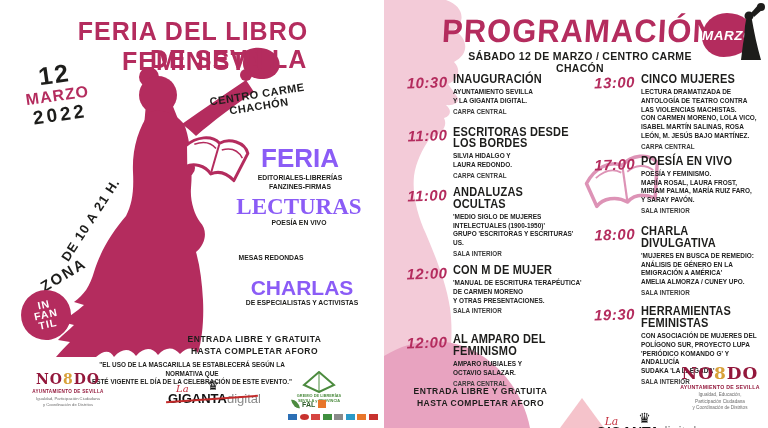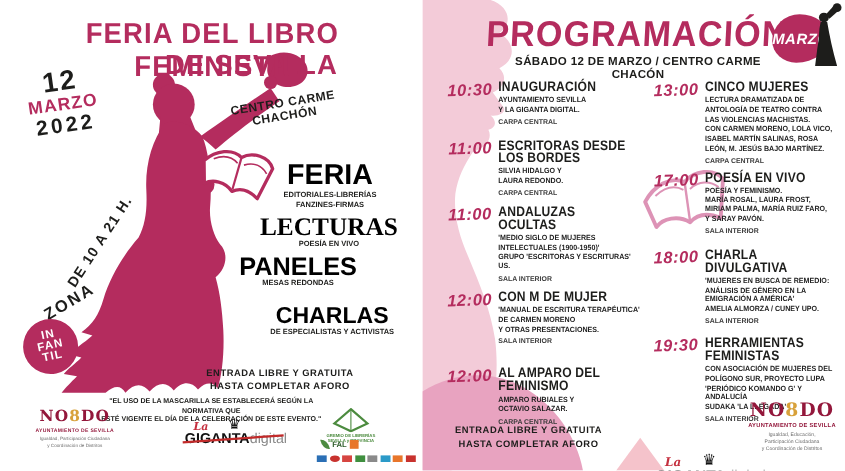--- a/index.html
+++ b/index.html
@@ -15,21 +15,21 @@
   .l-title2{left:150px;top:45px;width:220px;text-align:left;font-size:25px;font-weight:800;
             letter-spacing:1px;color:#b42c5e;}
   .l-date{left:24px;top:62px;width:66px;text-align:center;transform:rotate(-8deg);line-height:1;}
   .l-date .d1{font-size:25px;font-weight:800;letter-spacing:2px;}
   .l-date .d2{font-size:16px;font-weight:800;color:#b42c5e;letter-spacing:1px;margin-top:1px;}
   .l-date .d3{font-size:19px;font-weight:800;letter-spacing:3px;margin-top:1px;}
   .l-venue{left:183px;top:88px;width:150px;text-align:center;font-size:11px;font-weight:800;
            letter-spacing:.5px;transform:rotate(-9deg);}
   .l-hours{left:28px;top:212px;width:125px;text-align:center;font-size:13px;font-weight:800;
            letter-spacing:1px;transform:rotate(-57deg);}
-  .sec-title{font-weight:800;color:#000000;text-align:center;line-height:1;}
+  .sec-title{font-weight:800;color:#8b5cf6;text-align:center;line-height:1;}
   .sec-sub{font-weight:700;text-align:center;font-size:6.8px;line-height:1.3;}
   .s1t{left:228px;top:145px;width:144px;font-size:26px;}
   .s1s{left:228px;top:174px;width:144px;}
   .s2t{left:223px;top:195px;width:152px;font-size:23px;font-family:Liberation Serif, serif;}
   .s2s{left:223px;top:219px;width:152px;}
   .s3t{left:210px;top:231px;width:122px;font-size:23px;}
   .s3s{left:210px;top:254px;width:122px;}
   .s4t{left:238px;top:277px;width:128px;font-size:21px;}
   .s4s{left:226px;top:299px;width:152px;}
   .l-zona{left:38px;top:266px;font-size:15px;font-weight:800;letter-spacing:2px;transform:rotate(-31deg);}
@@ -37,21 +37,21 @@
               color:#fff;display:flex;align-items:center;justify-content:center;text-align:center;
               font-size:10.5px;font-weight:800;line-height:.95;letter-spacing:1px;transform:rotate(-12deg);}
   .free-entry{font-size:8.5px;font-weight:800;text-align:center;line-height:1.4;letter-spacing:.5px;}
   .l-free{left:172px;top:334px;width:165px;}
   .l-disclaimer{left:86px;top:361px;width:212px;text-align:center;font-size:6.4px;font-weight:700;line-height:1.35;}
 
   
   .giganta{position:relative;text-align:center;width:90px;}
   .g-icon{display:block;font-size:13px;line-height:1;color:#111;}
   .g-la{position:absolute;left:8px;top:4px;color:#c5303f;font-size:10px;font-style:italic;
-        font-weight:700;font-family:"DejaVu Serif",serif;}
+        font-weight:400;font-family:"DejaVu Serif",serif;}
   .g-name{font-size:13px;line-height:1;color:#111;letter-spacing:0;}
   .g-name b{font-weight:800;}
   .g-name span{color:#8a8a8a;font-weight:400;}
   .g-strike{position:absolute;left:-2px;right:0;top:19px;height:2.4px;background:#c22a2a;transform:rotate(-4deg);}
   .nosdo{text-align:center;line-height:1.1;}
   .n8{font-weight:800;color:#93173b;letter-spacing:1px;font-family:"DejaVu Serif",serif;}
   .n8 .gold{color:#d8a13a;}
   .n-org{font-weight:700;color:#93173b;letter-spacing:.3px;margin-top:2px;}
   .n-dept{color:#6d6d6d;line-height:1.35;margin-top:2px;}
   .nosdo-l{left:22px;top:372px;width:92px;}
@@ -153,21 +153,20 @@
   </div>
 
   <div class="abs l-venue">CENTRO CARME CHACHÓN</div>
   <div class="abs l-hours">DE 10 A 21 H.</div>
 
   <div class="abs sec-title s1t">FERIA</div>
   <div class="abs sec-sub s1s pre">EDITORIALES-LIBRERÍAS
 FANZINES-FIRMAS</div>
   <div class="abs sec-title s2t">LECTURAS</div>
   <div class="abs sec-sub s2s pre">POESÍA EN VIVO</div>
-  <div class="abs sec-title s3t">PANELES</div>
   <div class="abs sec-sub s3s pre">MESAS REDONDAS</div>
   <div class="abs sec-title s4t">CHARLAS</div>
   <div class="abs sec-sub s4s pre">DE ESPECIALISTAS Y ACTIVISTAS</div>
 
   <div class="abs l-zona">ZONA</div>
   <div class="abs l-infantil">
     <span class="pre">IN
 FAN
 TIL</span>
   </div>

